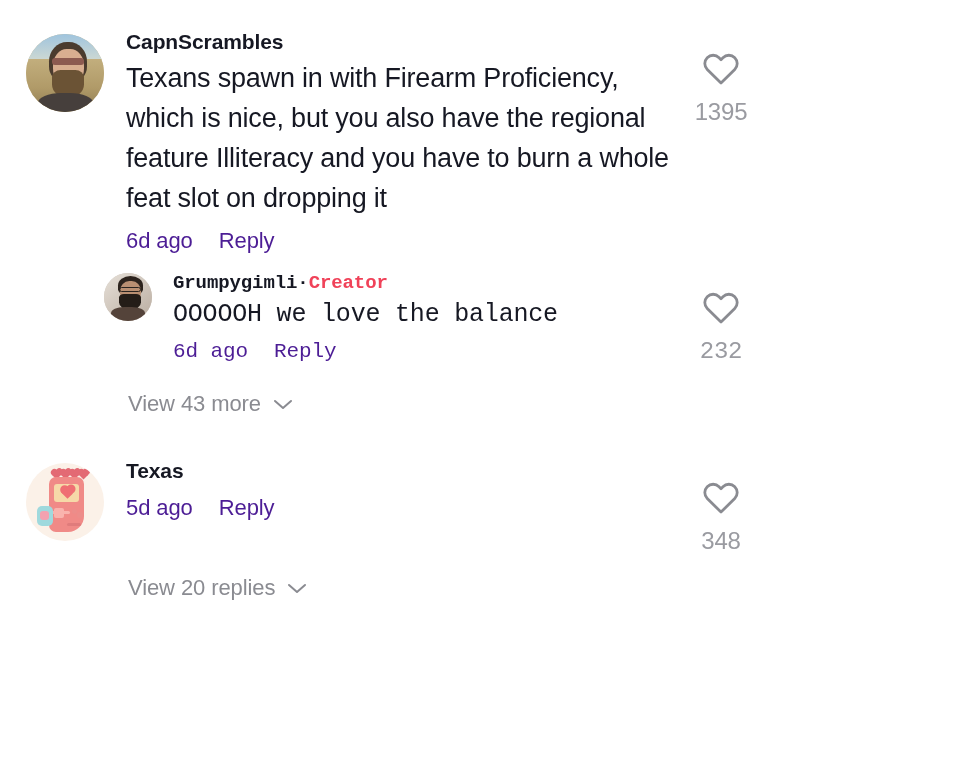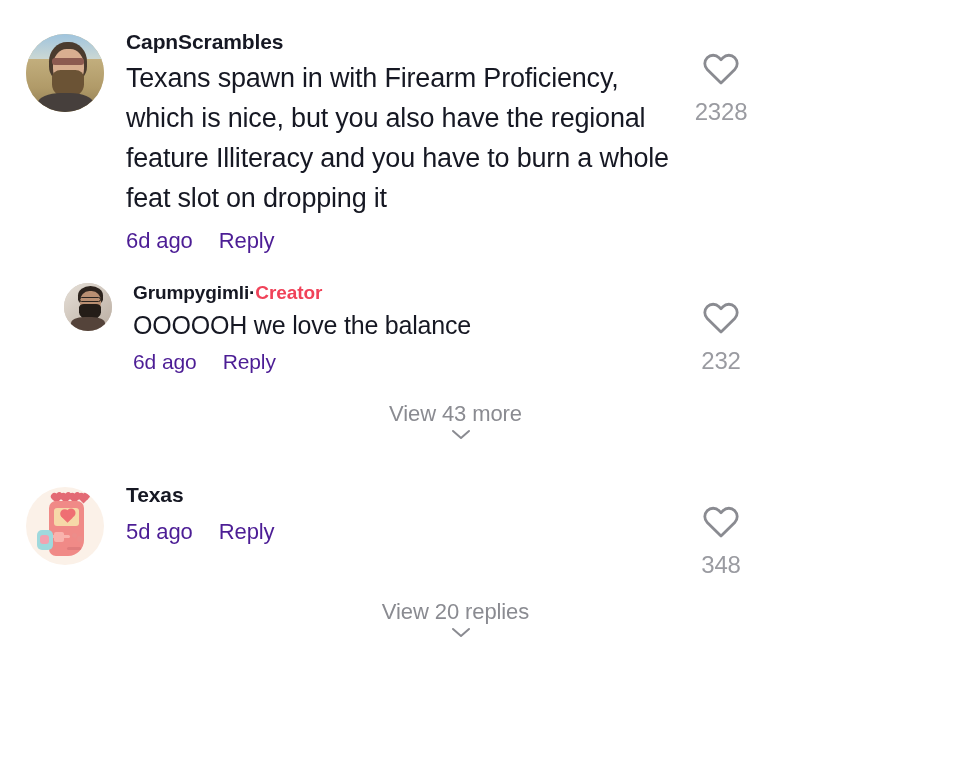--- a/index.html
+++ b/index.html
@@ -25,22 +25,23 @@
 
   
   .comment {
     display: flex;
     align-items: flex-start;
     position: relative;
     padding-left: 26px;
     padding-right: 24px;
   }
   .comment.nested {
-    padding-left: 64px;
-    margin-top: 27px;
+    padding-left: 104px;
+    margin-top: 17px;
+    font-family: Liberation Mono, monospace;
   }
 
   
   .avatar {
     flex: 0 0 auto;
     border-radius: 50%;
     overflow: hidden;
     position: relative;
     margin-top: 6px;
   }
@@ -236,21 +237,20 @@
   }
 
   
   .view-more {
     display: flex;
     align-items: center;
     font-size: 22px;
     color: #8a8b91;
     cursor: pointer;
     letter-spacing: -0.1px;
-    flex-direction: column;
   }
   .view-more .chev {
     margin-left: 11px;
     display: inline-flex;
     align-items: center;
   }
   .view-more-nested { padding-left: 128px; margin-top: 26px; }
   .view-more-root   { padding-left: 128px; margin-top: 20px; }
 </style>
 </head>
@@ -278,21 +278,21 @@
         <span class="reply-btn">Reply</span>
       </div>
     </div>
 
     <div class="like-col">
       <span class="heart-icon">
         <svg width="40" height="36" viewBox="0 0 24 22" fill="none" stroke="#8a8b91" stroke-width="1.7" stroke-linejoin="round">
           <path d="M12 20.2 3.6 11.9C1.6 9.9 1.6 6.7 3.6 4.7c2-2 5.2-2 7.2 0L12 5.9l1.2-1.2c2-2 5.2-2 7.2 0 2 2 2 5.2 0 7.2L12 20.2z"></path>
         </svg>
       </span>
-      <span class="like-count">2328</span>
+      <span class="like-count">1395</span>
     </div>
   </div>
 
   <div class="comment nested">
 
     <div class="avatar sm av-gimli">
       <div class="wall"></div>
       <div class="hair"></div>
       <div class="face"></div>
       <div class="beard"></div>

